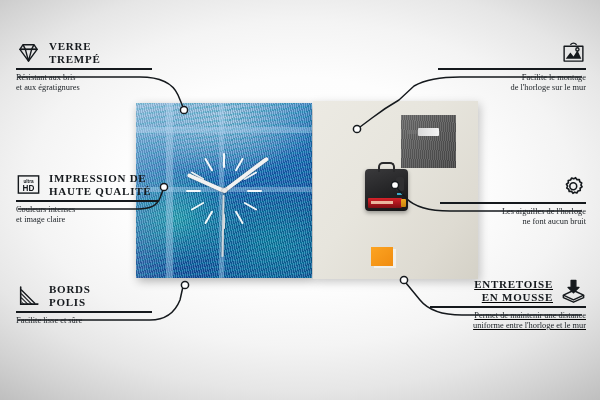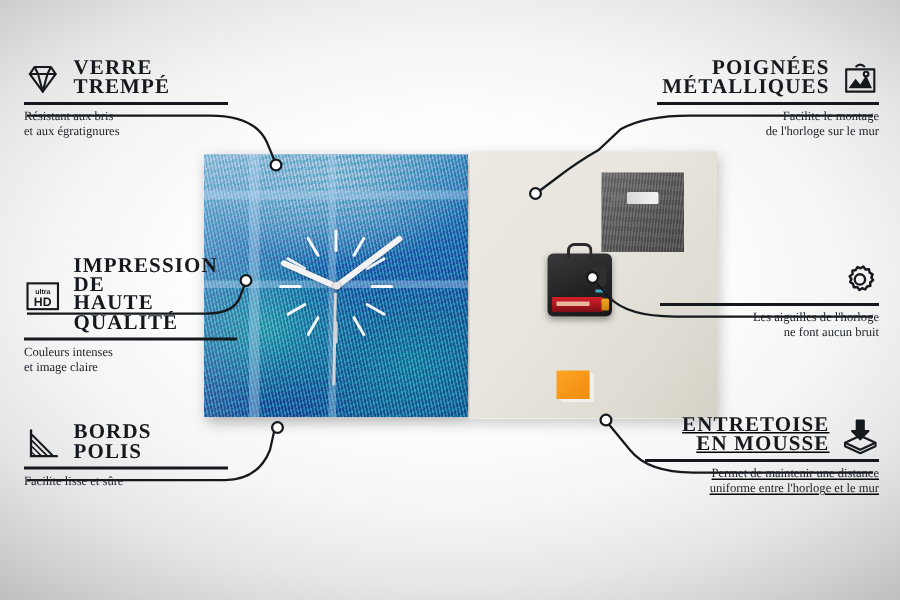--- a/index.html
+++ b/index.html
@@ -124,21 +124,21 @@
 
   
   .callout { position:absolute; }
   .callout.left  { text-align:left;  }
   .callout.right { text-align:right; }
 
   .co-head { display:flex; align-items:center; gap:8px; }
   .callout.right .co-head { justify-content:flex-end; }
   .co-title {
     font-family:"Liberation Serif", serif;
-    font-weight:bold; font-size:14px; line-height:12.6px;
+    font-weight:bold; font-size:11px; line-height:12.6px;
     letter-spacing:.75px; color:#15191d; text-transform:uppercase;
     white-space:pre-line;
   }
   .co-rule { height:1.6px; background:#15191d; margin-top:3px; }
   .co-sub {
     font-family:"Liberation Serif", serif;
     font-size:8.4px; line-height:10.4px; color:#20252a;
     margin-top:3px; white-space:pre-line;
   }
   .co-icon { width:25px; height:25px; flex:0 0 25px; }
@@ -276,22 +276,20 @@
       </span>
       <span class="co-title">BORDS
 POLIS</span>
     </div>
     <div class="co-rule"></div>
     <div class="co-sub">Facilite lisse et sûre</div>
   </div>
 
   <div class="callout right" id="c-poignees">
     <div class="co-head">
-      <span class="co-title">POIGNÉES
-MÉTALLIQUES</span>
       <span class="co-icon">
         <svg viewBox="0 0 32 32" fill="none" stroke="#15191d" stroke-width="1.8" stroke-linejoin="round">
           <path d="M12 6 Q16 2 20 6"></path>
           <rect x="4" y="8" width="24" height="19"></rect>
           <path d="M6 24 L12 16 L16 21 L21 13 L26 24 Z" fill="#15191d" stroke="none"></path>
           <circle cx="21" cy="12" r="2"></circle>
         </svg>
       </span>
     </div>
     <div class="co-rule"></div>

